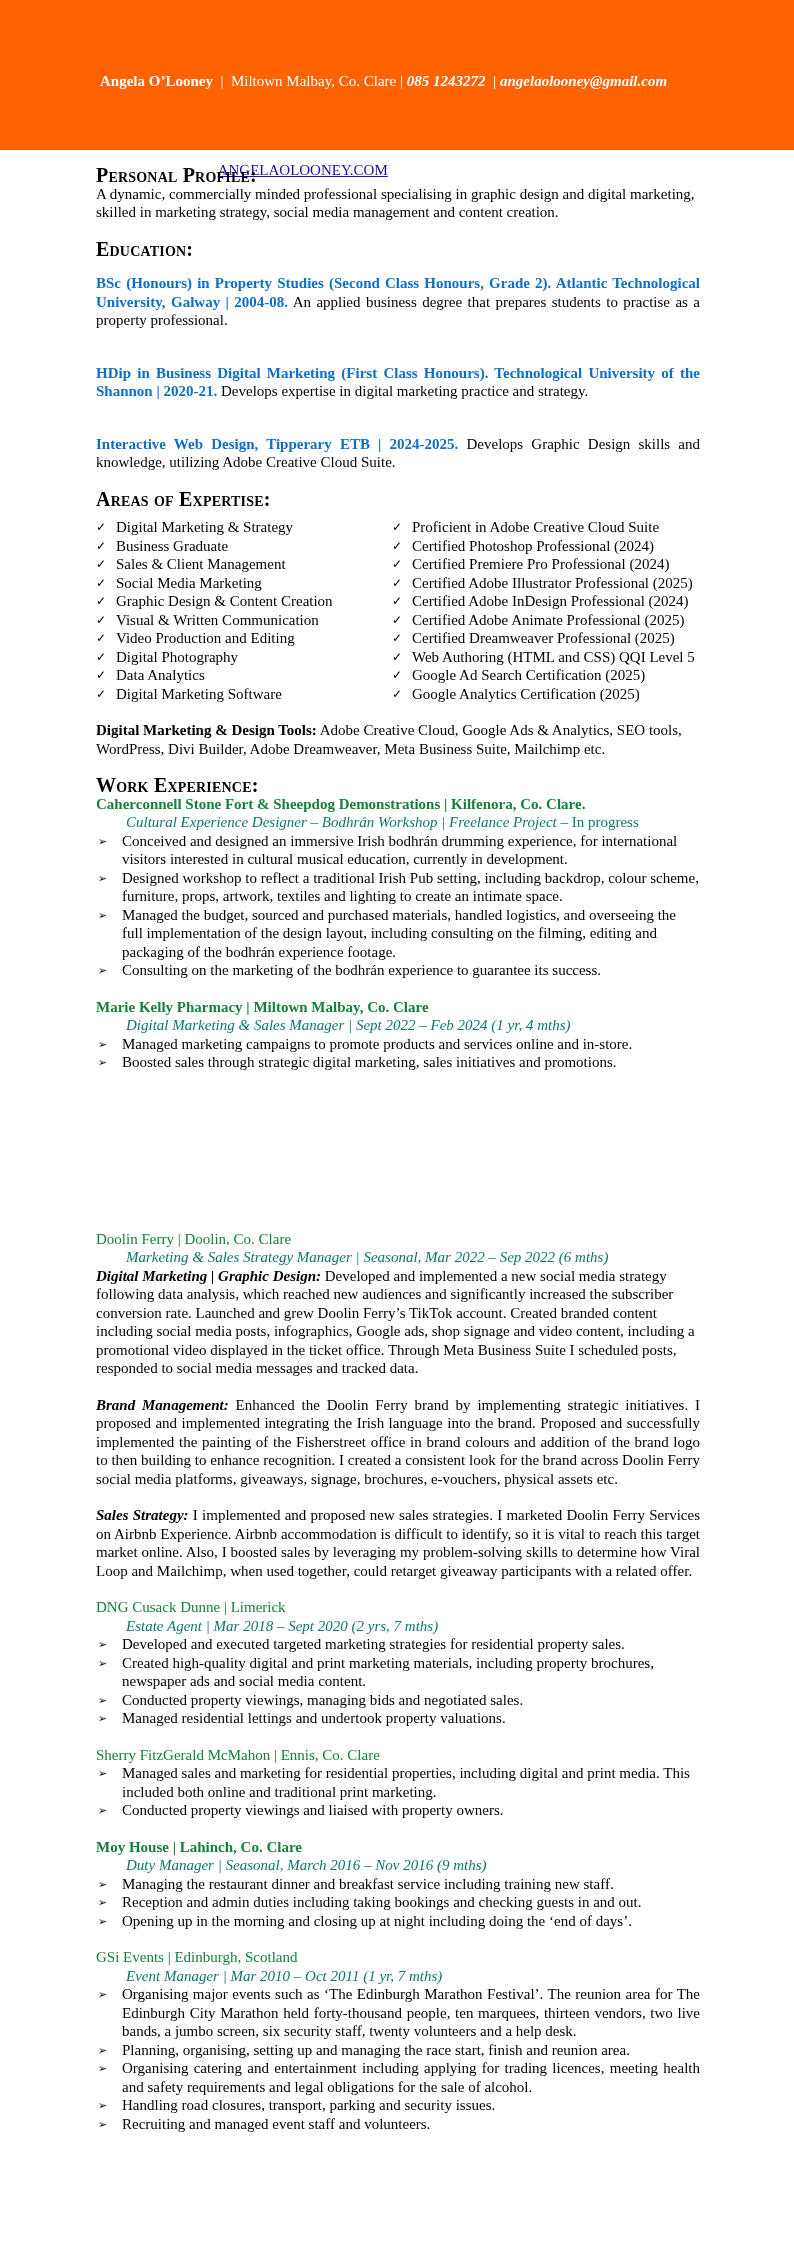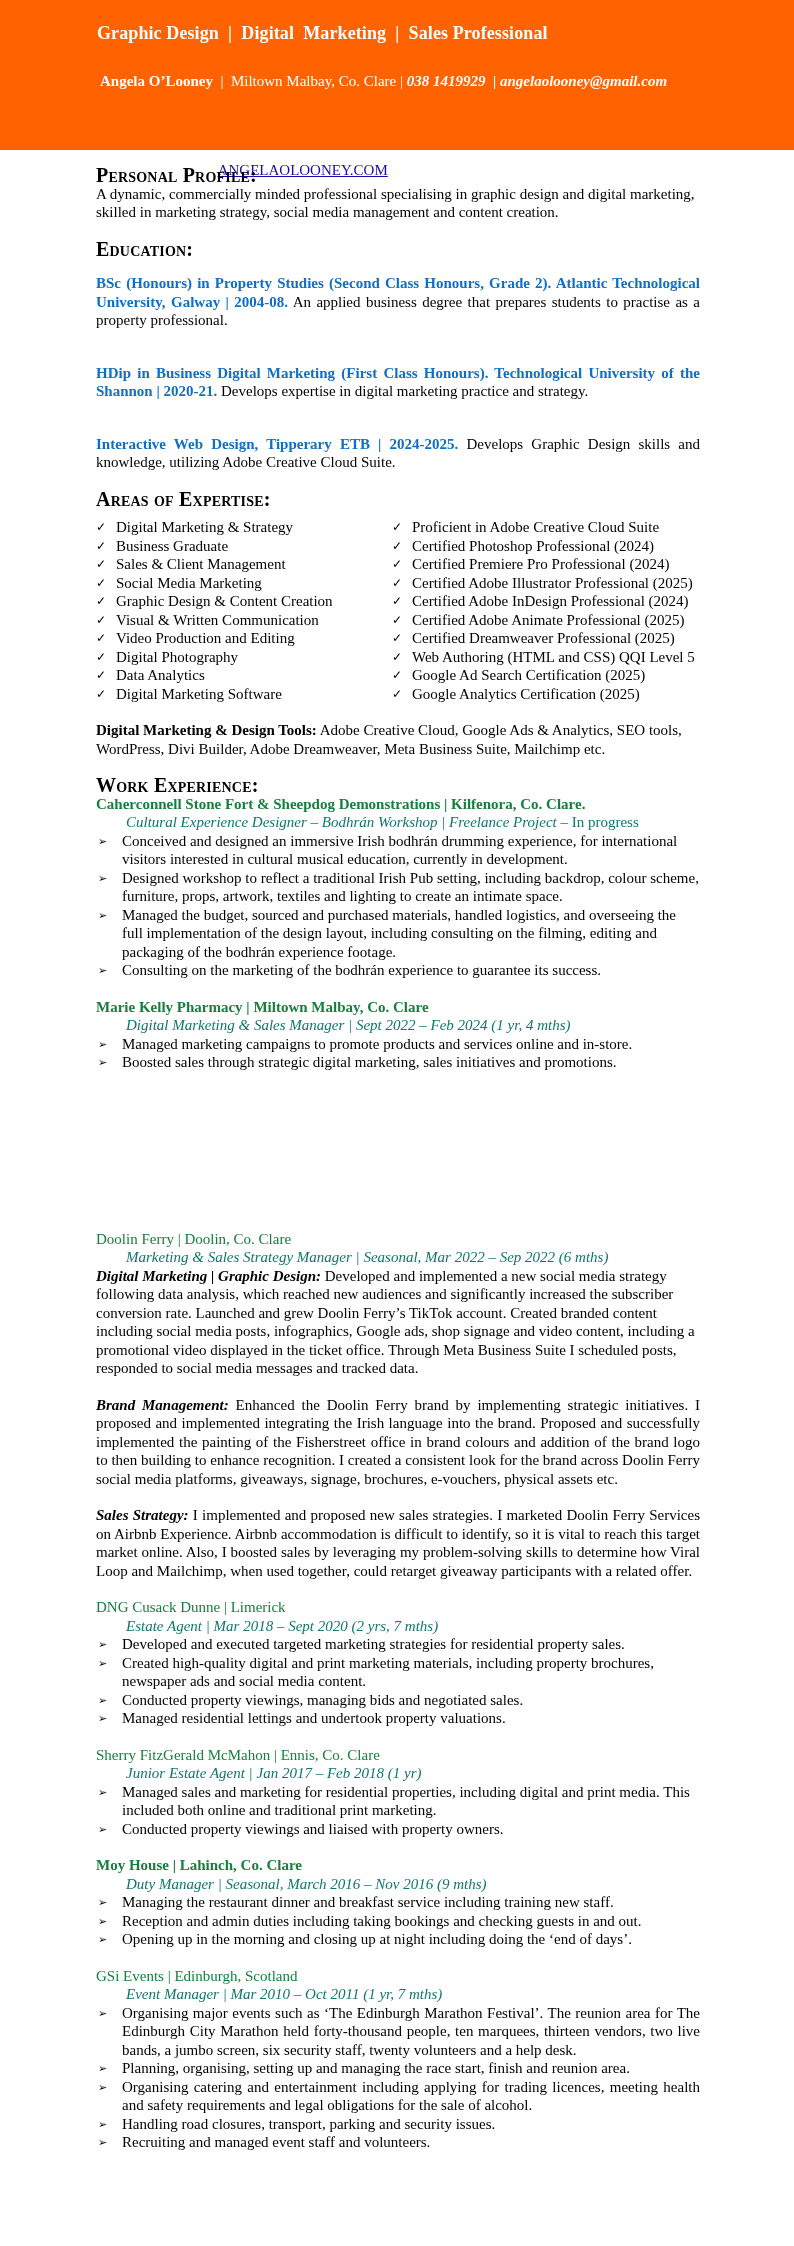--- a/index.html
+++ b/index.html
@@ -29,22 +29,21 @@
   ul.bul { list-style: none; margin: 0; padding: 0; }
   ul.bul li { position: relative; padding-left: 26px; }
   ul.bul li .arr { position: absolute; left: 2px; top: 0; font-size: 11px; }
   .just { text-align: justify; }
   .lbl { font-weight: bold; font-style: italic; }
 </style>
 </head>
 <body>
 
 <div class="banner">
-  <div class="title">Graphic Design  |  Digital  Marketing  |  Sales Professional</div>
-  <div class="contact"><b>Angela O’Looney</b><span>  |  </span><span>Miltown Malbay, Co. Clare</span><span> | </span><i>038 1419929</i><i>  | </i><i>angelaolooney@gmail.com</i></div>
+  <div class="contact"><b>Angela O’Looney</b><span>  |  </span><span>Miltown Malbay, Co. Clare</span><span> | </span><i>085 1243272</i><i>  | </i><i>angelaolooney@gmail.com</i></div>
   <div class="portfolio"><span>Portfolio website:</span> <a href="#">ANGELAOLOONEY.COM</a></div>
 </div>
 
 <div class="content">
 
   <div class="h">Personal Profile:</div>
   <p class="p">A dynamic, commercially minded professional specialising in graphic design and digital marketing, skilled in marketing strategy, social media management and content creation.</p>
 
   <div class="gap18"></div>
 
@@ -137,21 +136,20 @@
       <li><span class="arr">➢</span><span>Created high-quality digital and print marketing materials, including property brochures, newspaper ads and social media content.</span></li>
       <li><span class="arr">➢</span><span>Conducted property viewings, managing bids and negotiated sales.</span></li>
       <li><span class="arr">➢</span><span>Managed residential lettings and undertook property valuations.</span></li>
     </ul>
   </div>
 
   <div class="gap18"></div>
 
   <div>
     <div class="job-co">Sherry FitzGerald McMahon | Ennis, Co. Clare</div>
-    <div class="job-role">Junior Estate Agent | Jan 2017 – Feb 2018 (1 yr)</div>
     <ul class="bul">
       <li><span class="arr">➢</span><span>Managed sales and marketing for residential properties, including digital and print media. This included both online and traditional print marketing.</span></li>
       <li><span class="arr">➢</span><span>Conducted property viewings and liaised with property owners.</span></li>
     </ul>
   </div>
 
   <div class="gap18"></div>
 
   <div>
     <div class="job-co bold">Moy House | Lahinch, Co. Clare</div>

